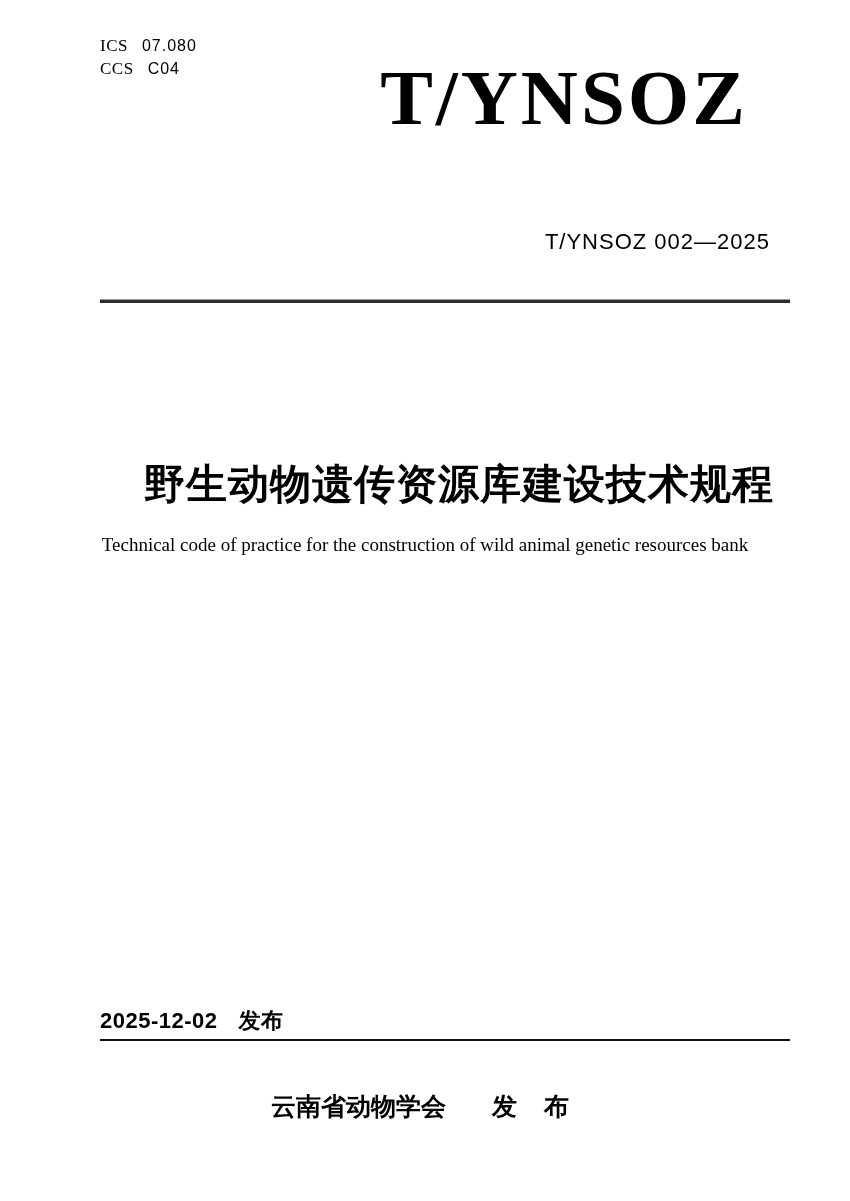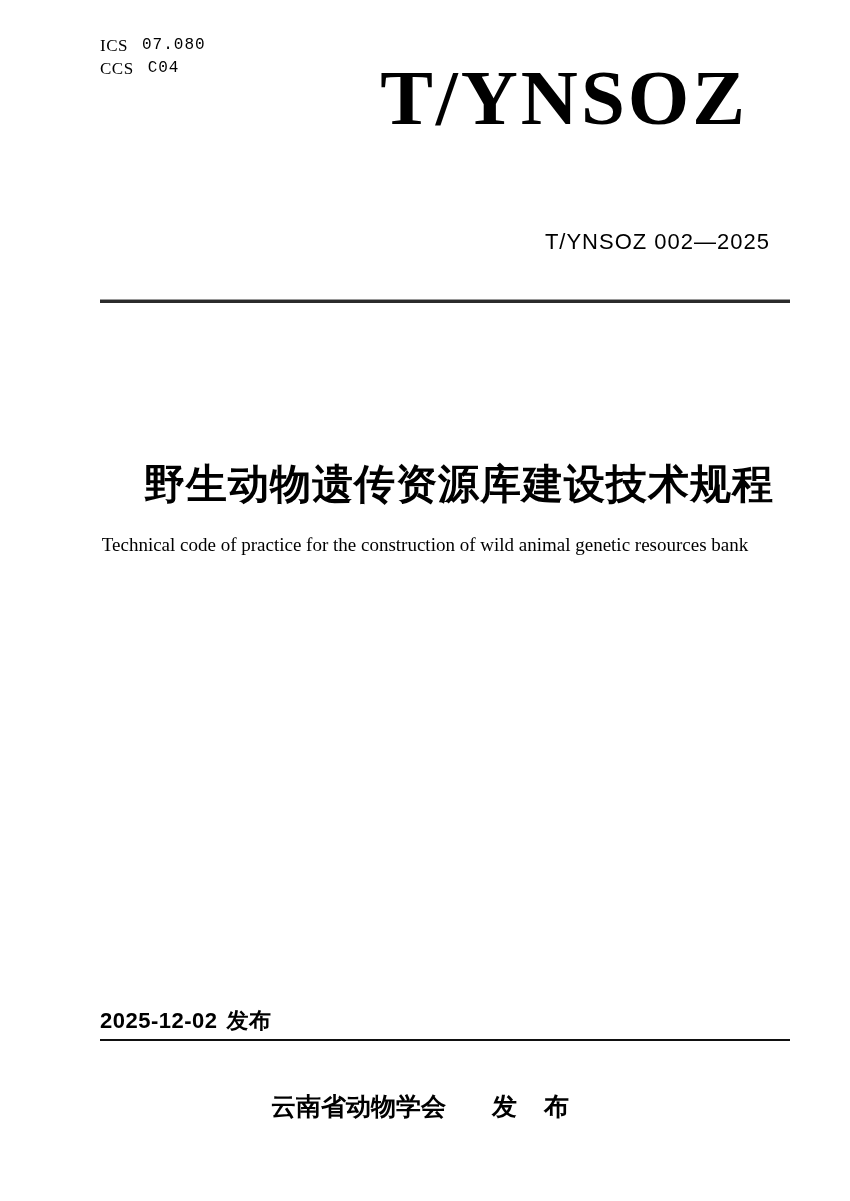--- a/index.html
+++ b/index.html
@@ -23,21 +23,21 @@
   .ics-block {
     position: absolute;
     left: 100px;
     top: 34px;
     font-family: "Liberation Serif", serif;
     font-size: 17px;
     line-height: 23px;
     letter-spacing: 0.5px;
   }
   .ics-row { display: flex; gap: 14px; }
-  .ics-row .val { font-family: Liberation Mono, monospace; font-size: 16px; letter-spacing: 1px; text-align: right; }
+  .ics-row .val { font-family: Liberation Sans, sans-serif; font-size: 16px; letter-spacing: 1px; text-align: right; }
   
   .standard-code {
     position: absolute;
     top: 58px;
     right: 102px;
     font-family: "Liberation Serif", "DejaVu Serif", serif;
     font-weight: bold;
     font-size: 79px;
     line-height: 1.0;
     letter-spacing: 3px;
@@ -113,21 +113,21 @@
     left: 100px;
     top: 1006px;
     width: 690px;
     display: flex;
     justify-content: space-between;
     font-size: 22px;
     font-weight: 600;
     letter-spacing: 0.5px;
     white-space: nowrap;
   }
-  .date-cell { display: flex; gap: 9px; align-items: baseline; }
+  .date-cell { display: flex; gap: 21px; align-items: baseline; }
   
   .publisher-row {
     position: absolute;
     left: 0;
     top: 1090px;
     width: 850px;
     display: flex;
     justify-content: center;
     align-items: baseline;
     gap: 46px;

